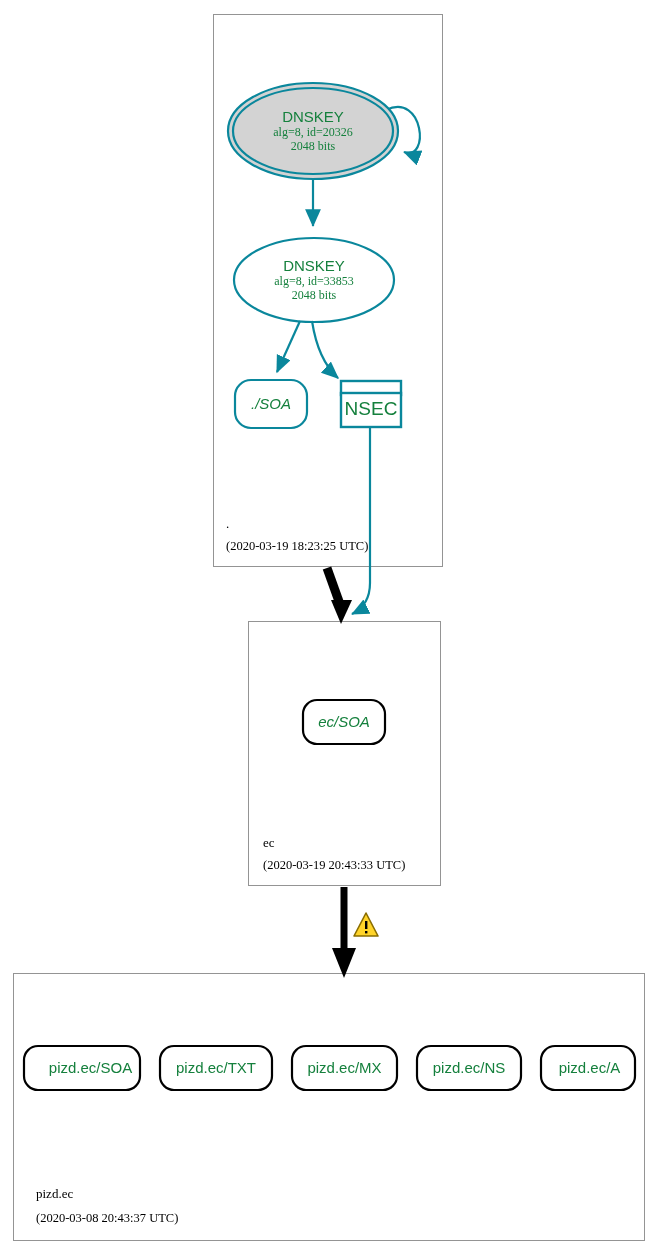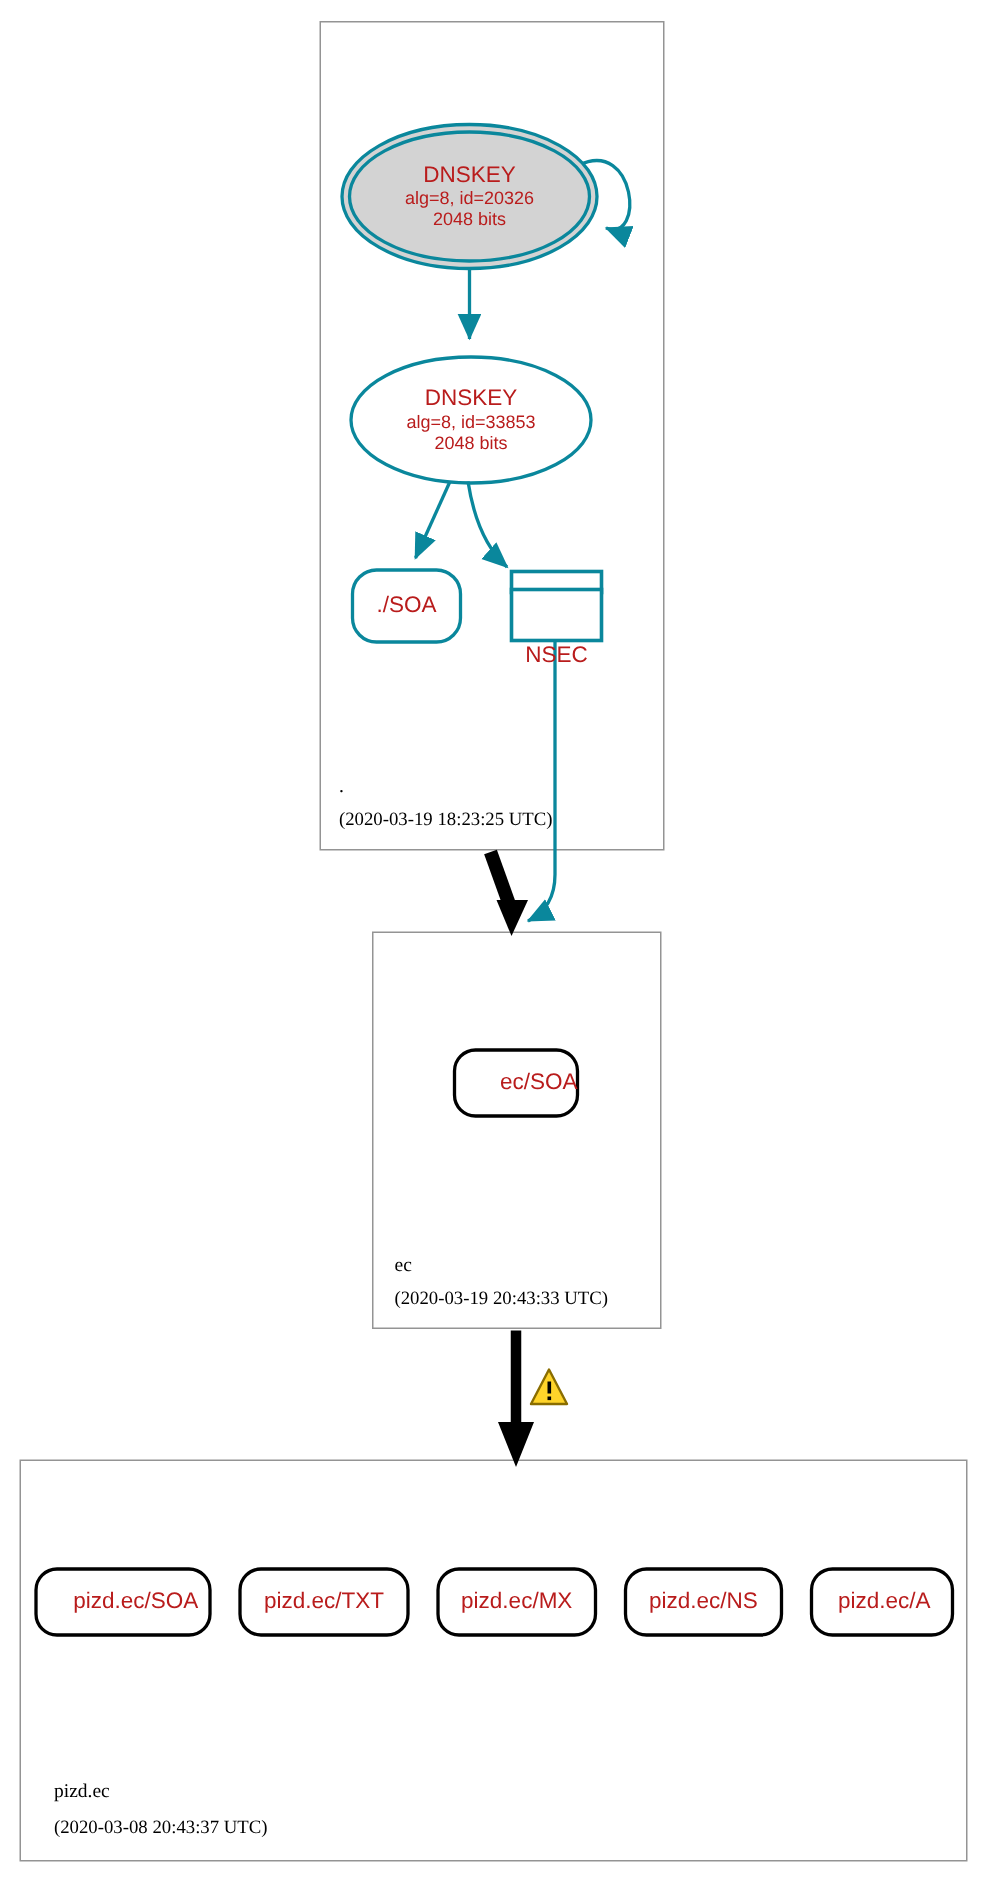--- a/index.html
+++ b/index.html
@@ -42,46 +42,46 @@
     font-family: "Liberation Serif", "DejaVu Serif", serif;
     font-size: 12.5px;
     color: #000000;
     white-space: nowrap;
   }
   
   .node-text {
     position: absolute;
     font-family: "Liberation Sans", "DejaVu Sans", sans-serif;
     text-align: center;
-    color: #b91c1c;
+    color: #15803d;
     white-space: nowrap;
     pointer-events: none;
   }
   .dnskey-title {
     font-family: "Liberation Sans", "DejaVu Sans", sans-serif;
     font-size: 15px;
     display: block;
     line-height: 17px;
   }
   .dnskey-sub {
-    font-family: Liberation Sans, sans-serif;
+    font-family: Liberation Serif, serif;
     font-size: 12px;
     display: block;
     line-height: 14px;
   }
   .rr-label {
     font-family: "Liberation Sans", "DejaVu Sans", sans-serif;
     font-size: 15px;
     line-height: 17px;
+    font-style: italic;
   }
   .nsec-label {
     font-family: "Liberation Sans", "DejaVu Sans", sans-serif;
-    font-size: 15px;
-    line-height: 17px;
-    margin-top: 28px;
+    font-size: 19px;
+    line-height: 17px;
   }
   .leaf-label {
     font-family: "Liberation Sans", "DejaVu Sans", sans-serif;
     font-size: 15px;
     line-height: 17px;
   }
 </style>
 </head>
 <body>
 
@@ -194,21 +194,21 @@
   <div class="node-text" style="left:234px; top:257px; width:160px;">
     <span class="dnskey-title">DNSKEY</span>
     <span class="dnskey-sub">alg=8, id=33853</span>
     <span class="dnskey-sub">2048 bits</span>
   </div>
 
   <div class="node-text rr-label" style="left:235px; top:395px; width:72px;">./SOA</div>
 
   <div class="node-text nsec-label" style="left:341px; top:400px; width:60px;">NSEC</div>
 
-  <div class="node-text rr-label" style="left:303px; top:713px; width:82px;text-align:right;">ec/SOA</div>
+  <div class="node-text rr-label" style="left:303px; top:713px; width:82px;">ec/SOA</div>
 
   <div class="node-text leaf-label" style="left:24px; top:1059px; width:133px;">pizd.ec/SOA</div>
   <div class="node-text leaf-label" style="left:160px; top:1059px; width:112px;">pizd.ec/TXT</div>
   <div class="node-text leaf-label" style="left:292px; top:1059px; width:105px;">pizd.ec/MX</div>
   <div class="node-text leaf-label" style="left:417px; top:1059px; width:104px;text-align:center;">pizd.ec/NS</div>
   <div class="node-text leaf-label" style="left:541px; top:1059px; width:97px;">pizd.ec/A</div>
 
 </div>
 
 </body></html>

